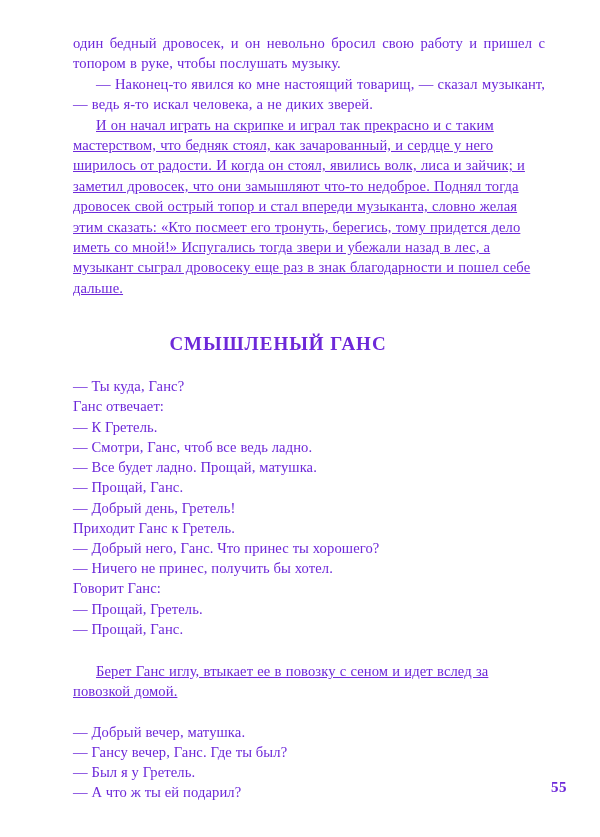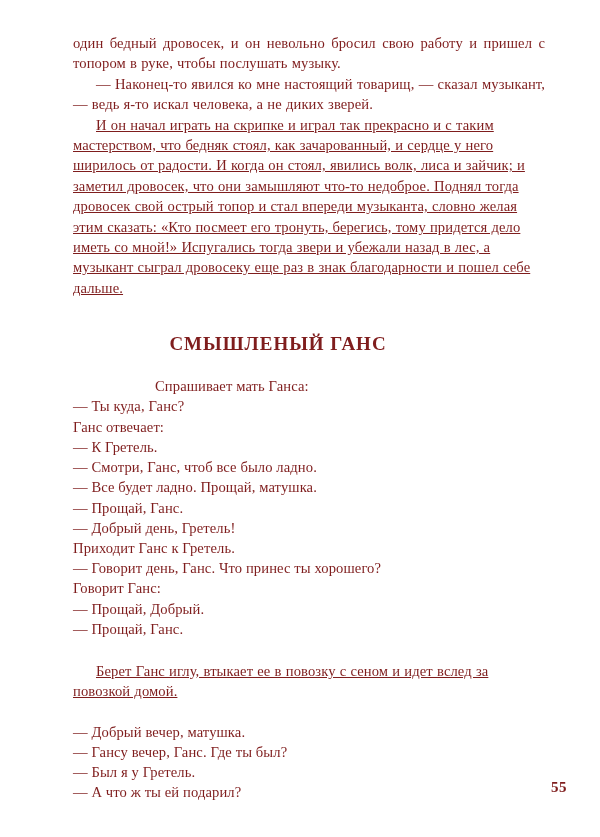--- a/index.html
+++ b/index.html
@@ -8,21 +8,21 @@
     padding: 0;
     background: #ffffff;
   }
   .page {
     position: relative;
     width: 600px;
     height: 837px;
     background: #ffffff;
     overflow: hidden;
     font-family: "Liberation Serif", "DejaVu Serif", serif;
-    color: #7f1d1d;
+    color: #6d28d9;
     -webkit-font-smoothing: none;
   }
   .textblock {
     position: absolute;
     left: 73px;
     top: 33px;
     width: 472px;
   }
 
   
@@ -95,32 +95,32 @@
     <p class="para indent">— Наконец-то явился ко мне настоящий товарищ, — сказал музыкант, — ведь я-то искал человека, а не диких зверей.</p>
     <p class="para indent last-left">И он начал играть на скрипке и играл так прекрасно и с таким мастерством, что бедняк стоял, как зачарованный, и сердце у него ширилось от радости. И когда он стоял, явились волк, лиса и зайчик; и заметил дровосек, что они замышляют что-то недоброе. Поднял тогда дровосек свой острый топор и стал впереди музыканта, словно желая этим сказать: «Кто посмеет его тронуть, берегись, тому придется дело иметь со мной!» Испугались тогда звери и убежали назад в лес, а музыкант сыграл дровосеку еще раз в знак благодарности и пошел себе дальше.</p>
 
     <div class="spacer-title-top"></div>
 
     <h2 class="story-title">СМЫШЛЕНЫЙ ГАНС</h2>
 
     <div class="spacer-title-bot"></div>
 
     <div class="dialogue">
-      <p class="dline center-ish">Спрашивает мать Ганса:</p>
       <p class="dline">— Ты куда, Ганс?</p>
       <p class="dline">Ганс отвечает:</p>
       <p class="dline">— К Гретель.</p>
-      <p class="dline">— Смотри, Ганс, чтоб все было ладно.</p>
+      <p class="dline">— Смотри, Ганс, чтоб все ведь ладно.</p>
       <p class="dline">— Все будет ладно. Прощай, матушка.</p>
       <p class="dline">— Прощай, Ганс.</p>
       <p class="dline">— Добрый день, Гретель!</p>
       <p class="dline">Приходит Ганс к Гретель.</p>
-      <p class="dline">— Говорит день, Ганс. Что принес ты хорошего?</p>
+      <p class="dline">— Добрый него, Ганс. Что принес ты хорошего?</p>
+      <p class="dline">— Ничего не принес, получить бы хотел.</p>
       <p class="dline">Говорит Ганс:</p>
-      <p class="dline">— Прощай, Добрый.</p>
+      <p class="dline">— Прощай, Гретель.</p>
       <p class="dline">— Прощай, Ганс.</p>
     </div>
 
     <div class="spacer-2"></div>
 
     <p class="para indent last-left">Берет Ганс иглу, втыкает ее в повозку с сеном и идет вслед за повозкой домой.</p>
 
     <div class="spacer-3"></div>
 
     <div class="dialogue">

